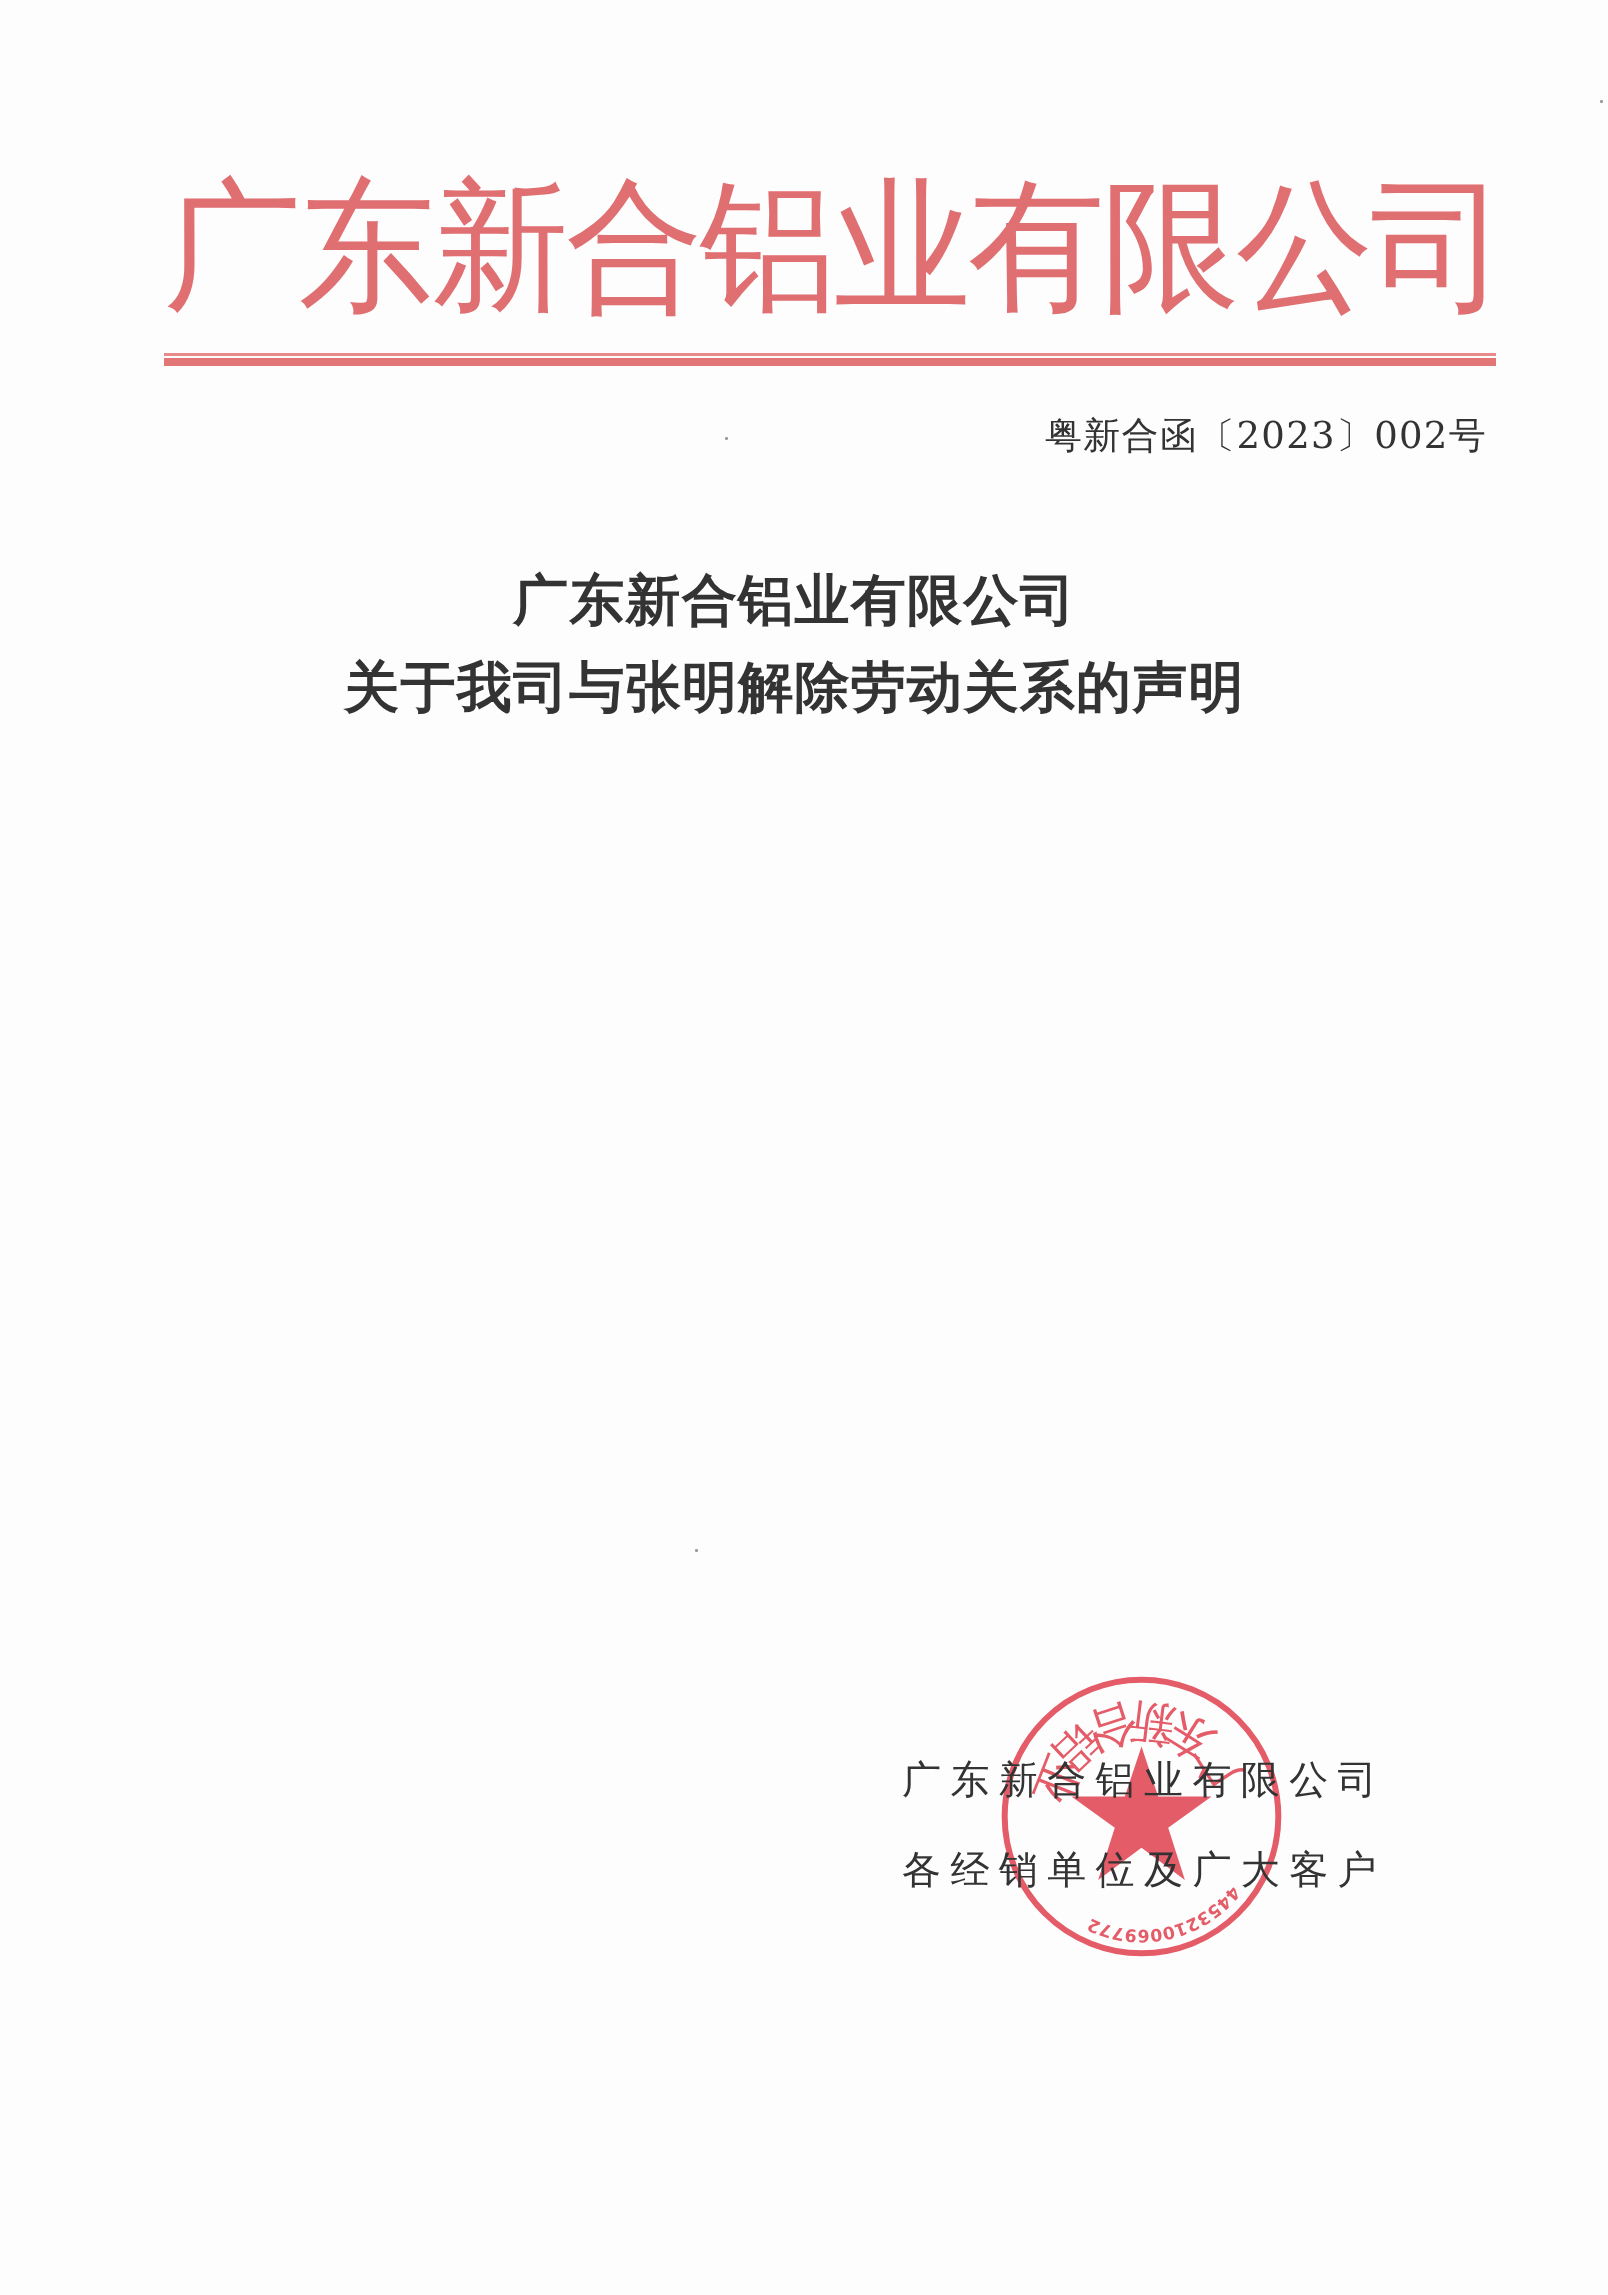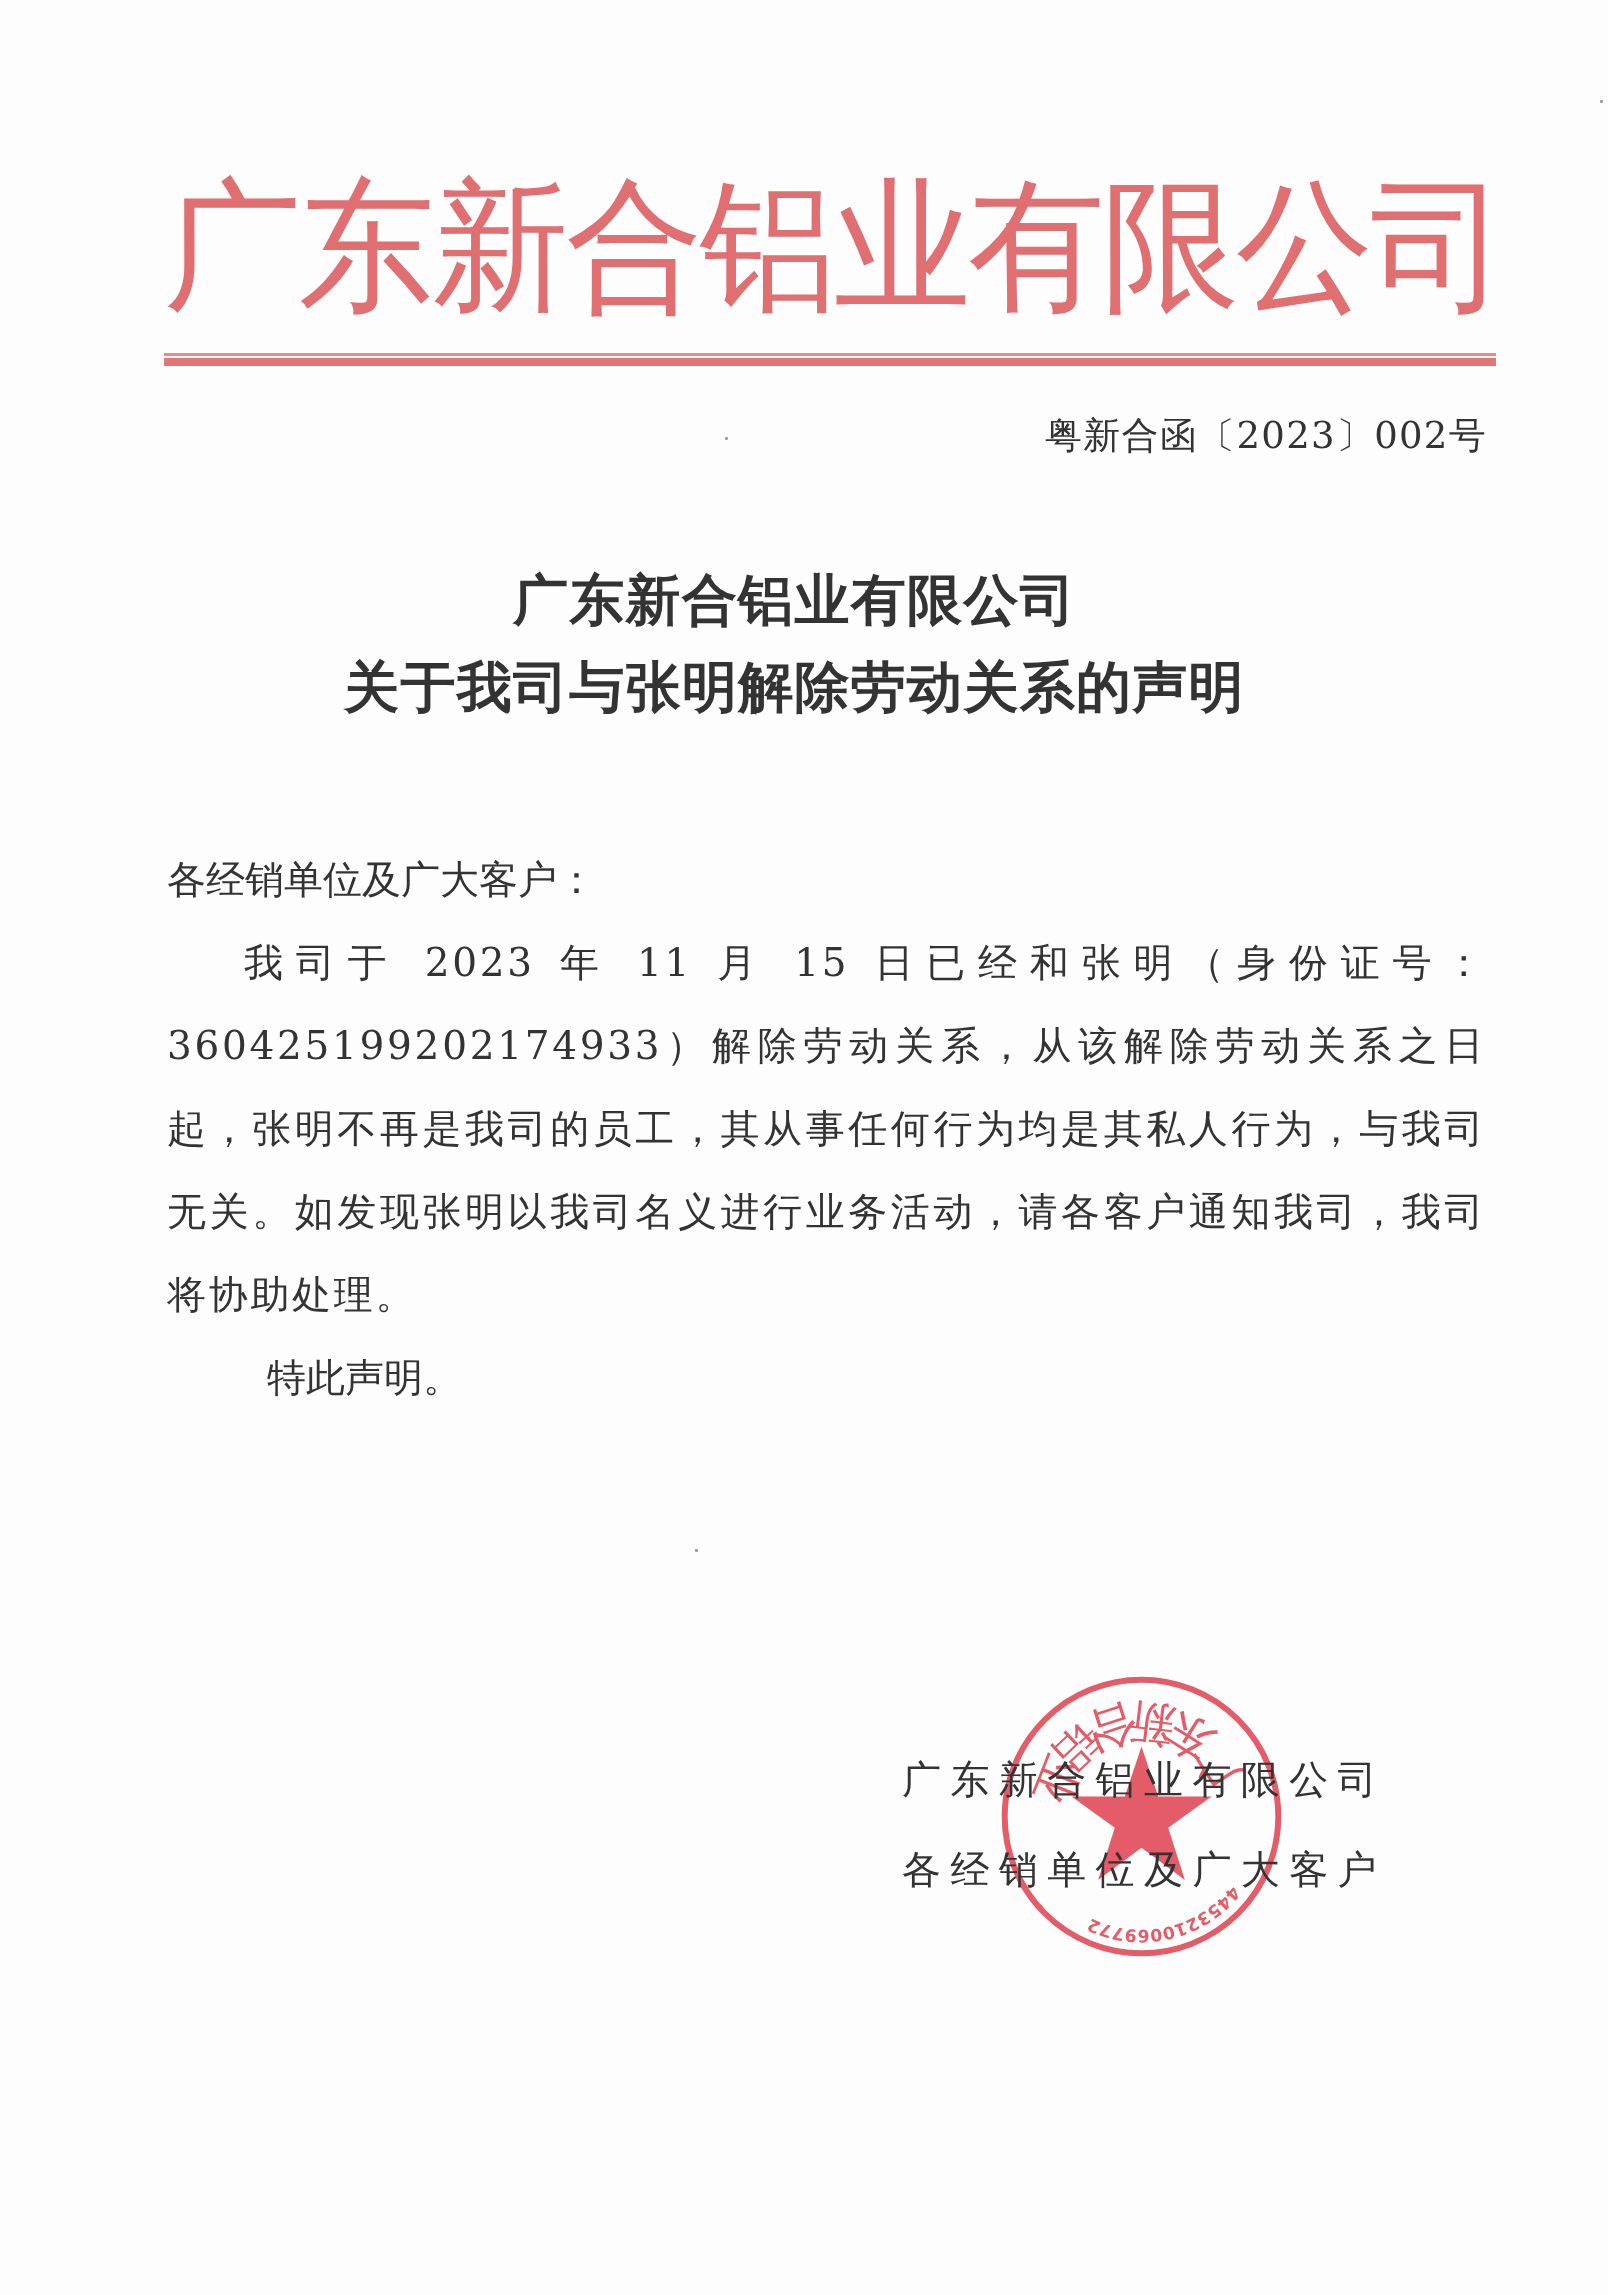--- a/index.html
+++ b/index.html
@@ -74,25 +74,20 @@
   <div class="red-rule">
     <div class="thin"></div>
     <div class="thick"></div>
   </div>
 
   <div class="doc-number">粤新合函〔2023〕002号</div>
 
   <div class="title l1">广东新合铝业有限公司</div>
   <div class="title l2">关于我司与张明解除劳动关系的声明</div>
 
-  <div class="body">
-    <p class="salutation">各经销单位及广大客户：</p>
-    <p class="para">我司于 2023 年 11 月 15 日已经和张明（身份证号：360425199202174933）解除劳动关系，从该解除劳动关系之日起，张明不再是我司的员工，其从事任何行为均是其私人行为，与我司无关。如发现张明以我司名义进行业务活动，请各客户通知我司，我司将协助处理。</p>
-    <p class="closing">特此声明。</p>
-  </div>
 
   <svg class="seal" viewBox="0 0 430 430">
     <defs>
       <path id="codeArc" d="M 215 215 m -170 0 a 170 170 0 1 1 340 0"></path>
       <path id="textArc" d="M 215 215 m -150 60 a 160 160 0 0 0 300 0"></path>
     </defs>
     <circle cx="215" cy="215" r="205" fill="none" stroke="#e0404f" stroke-width="9"></circle>
     <text class="seal-code" transform="rotate(-150 215 215)">
       <textPath href="#codeArc" startOffset="4%">4453210069772</textPath>
     </text>

